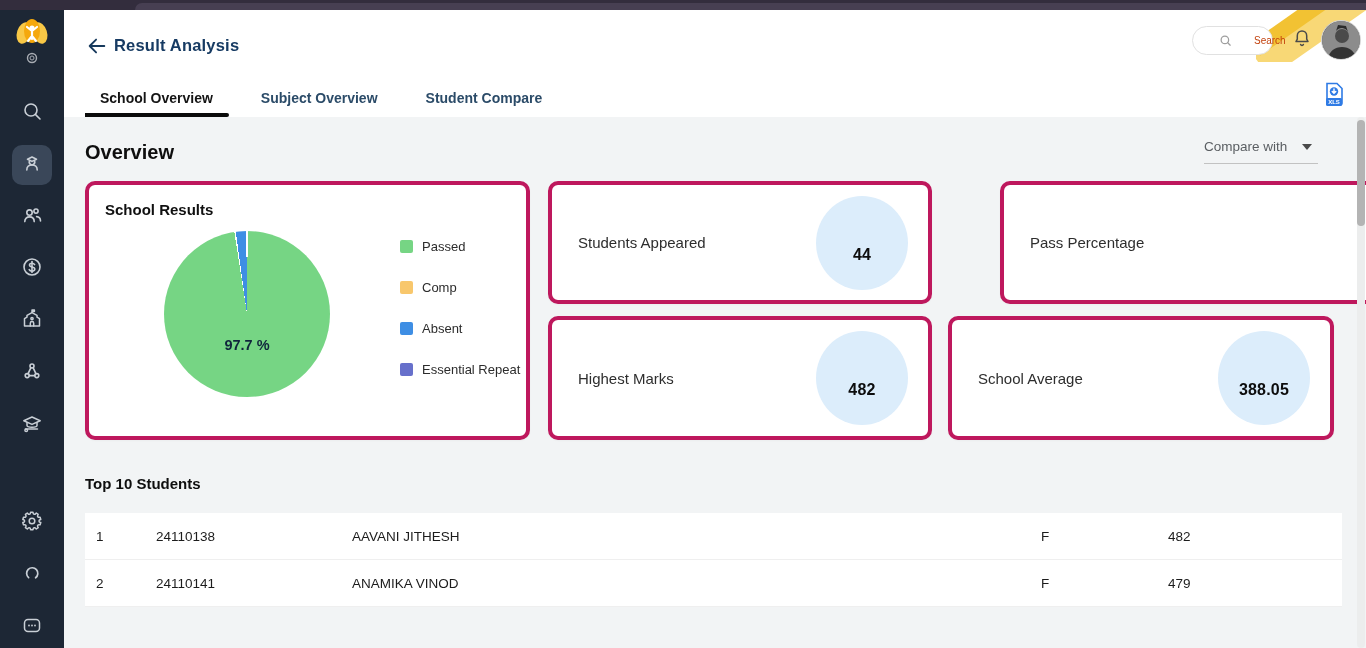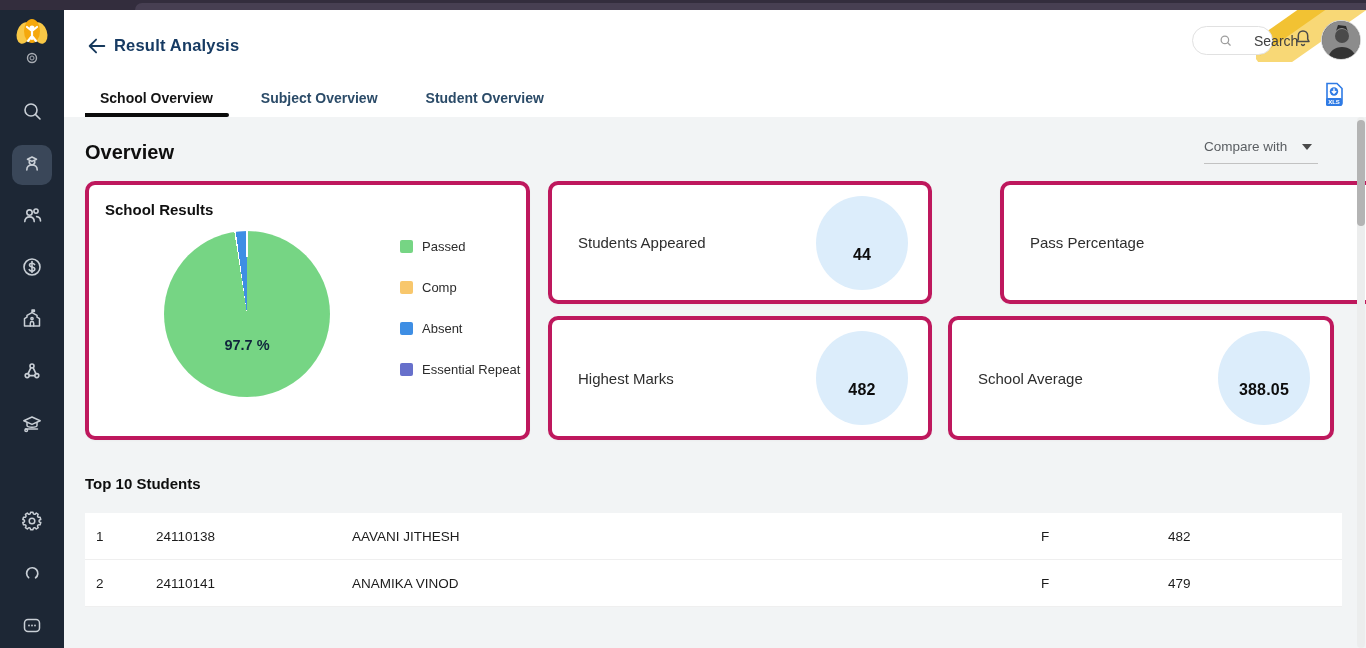--- a/index.html
+++ b/index.html
@@ -11,28 +11,28 @@
   .top-strip .tab-shape { position:absolute; left:135px; right:0; top:3px; height:7px; background:#473F52; border-radius:8px 0 0 0; }
 
   
   .sidebar { position:absolute; left:0; top:10px; width:64px; height:638px; background:#1D2735; z-index:20; }
   .logo { position:absolute; left:13px; top:6px; width:38px; height:52px; }
   .side-ic { position:absolute; left:12px; width:40px; height:40px; display:flex; align-items:center; justify-content:center; color:#C9CFD6; border-radius:10px; cursor:pointer; }
   .side-ic.active { background:#3A4759; }
   .side-ic svg { width:24px; height:24px; }
 
   
-  .header { position:absolute; left:64px; top:10px; width:1302px; height:107px; background:#FFFFFF; z-index:10; overflow:hidden;text-align:center; }
+  .header { position:absolute; left:64px; top:10px; width:1302px; height:107px; background:#FFFFFF; z-index:10; overflow:hidden; }
   .deco { position:absolute; right:0; top:0; width:110px; height:52px; overflow:hidden; pointer-events:none; }
   .deco .band1 { position:absolute; right:-30px; top:-6px; width:150px; height:34px; background:#F8D876; transform:rotate(-35deg); }
   .deco .band2 { position:absolute; right:-26px; top:-12px; width:150px; height:16px; background:#F2C233; transform:rotate(-35deg); }
   .back-btn { position:absolute; left:20px; top:23px; width:26px; height:26px; color:#16395C; cursor:pointer; display:flex; align-items:center; justify-content:center; }
   .page-title { position:absolute; left:50px; top:26px; font-size:16.5px; font-weight:700; color:#173B63; letter-spacing:.2px; }
   .search-pill { position:absolute; left:1128px; top:16px; width:81px; height:29px; border:1.5px solid #E1E1E1; border-radius:15px; display:flex; align-items:center; padding-left:9px; gap:5px; color:#B5B5B5; background:#fff; cursor:pointer; }
-  .search-pill span { font-size:14px; color:#404040;margin-left:16px; }
+  .search-pill span { font-size:10px; color:#c2410c;margin-left:16px; }
   .bell { position:absolute; left:1226px; top:17px; width:26px; height:28px; color:#4A4A4A; cursor:pointer; }
   .avatar { position:absolute; left:1257px; top:10px; width:40px; height:40px; border-radius:50%; overflow:hidden; background:radial-gradient(circle at 50% 35%, #9E9E9E 0%, #6F6F6F 55%, #4C4C4C 100%); border:1px solid #d6d6d6; cursor:pointer; }
   .tabs { position:absolute; left:36px; bottom:0; height:38px; display:flex; gap:48px; align-items:center; }
   .tab { font-size:14px; font-weight:700; color:#2B4B68; cursor:pointer; white-space:nowrap; }
   .tab.active { color:#141414; }
   .tab-underline { position:absolute; left:21px; bottom:0; width:144px; height:4px; background:#0B0B0B; border-radius:0 3px 3px 0; }
   .xls-btn { position:absolute; left:1258px; top:72px; width:24px; height:26px; cursor:pointer; }
 
   
   .content { position:absolute; left:64px; top:117px; width:1302px; height:531px; background:#F2F4F5; }
@@ -198,21 +198,21 @@
         <circle cx="20" cy="20" r="20" fill="#8C8C8C"></circle>
         <circle cx="20" cy="15" r="7" fill="#4A4A4A"></circle>
         <path d="M6 38c1-8 7-12 14-12s13 4 14 12z" fill="#333"></path>
         <path d="M14 10a7 7 0 0 1 12 1l-2-6-8-1z" fill="#2B2B2B"></path>
       </svg>
   </div>
 
   <div class="tabs">
     <div class="tab active">School Overview</div>
     <div class="tab">Subject Overview</div>
-    <div class="tab">Student Overview</div>
+    <div class="tab">Student Compare</div>
   </div>
   <div class="tab-underline"></div>
 
   <div class="xls-btn">
     <svg viewBox="0 0 24 26" width="24" height="26">
       <path d="M5 1.5h10l5 5V21a2 2 0 0 1-2 2H7a2 2 0 0 1-2-2z" fill="#fff" stroke="#2F7BE5" stroke-width="1.6"></path>
       <circle cx="12" cy="9.5" r="4.2" fill="#2F7BE5"></circle>
       <path d="M12 7v4M10.2 9.5 12 11.3l1.8-1.8" stroke="#fff" stroke-width="1.4" fill="none" stroke-linecap="round" stroke-linejoin="round"></path>
       <rect x="4" y="16" width="16" height="8" rx="1.5" fill="#2F7BE5"></rect>
       <text x="12" y="22" text-anchor="middle" font-size="6" font-weight="bold" fill="#fff" font-family="Liberation Sans, sans-serif">XLS</text>

